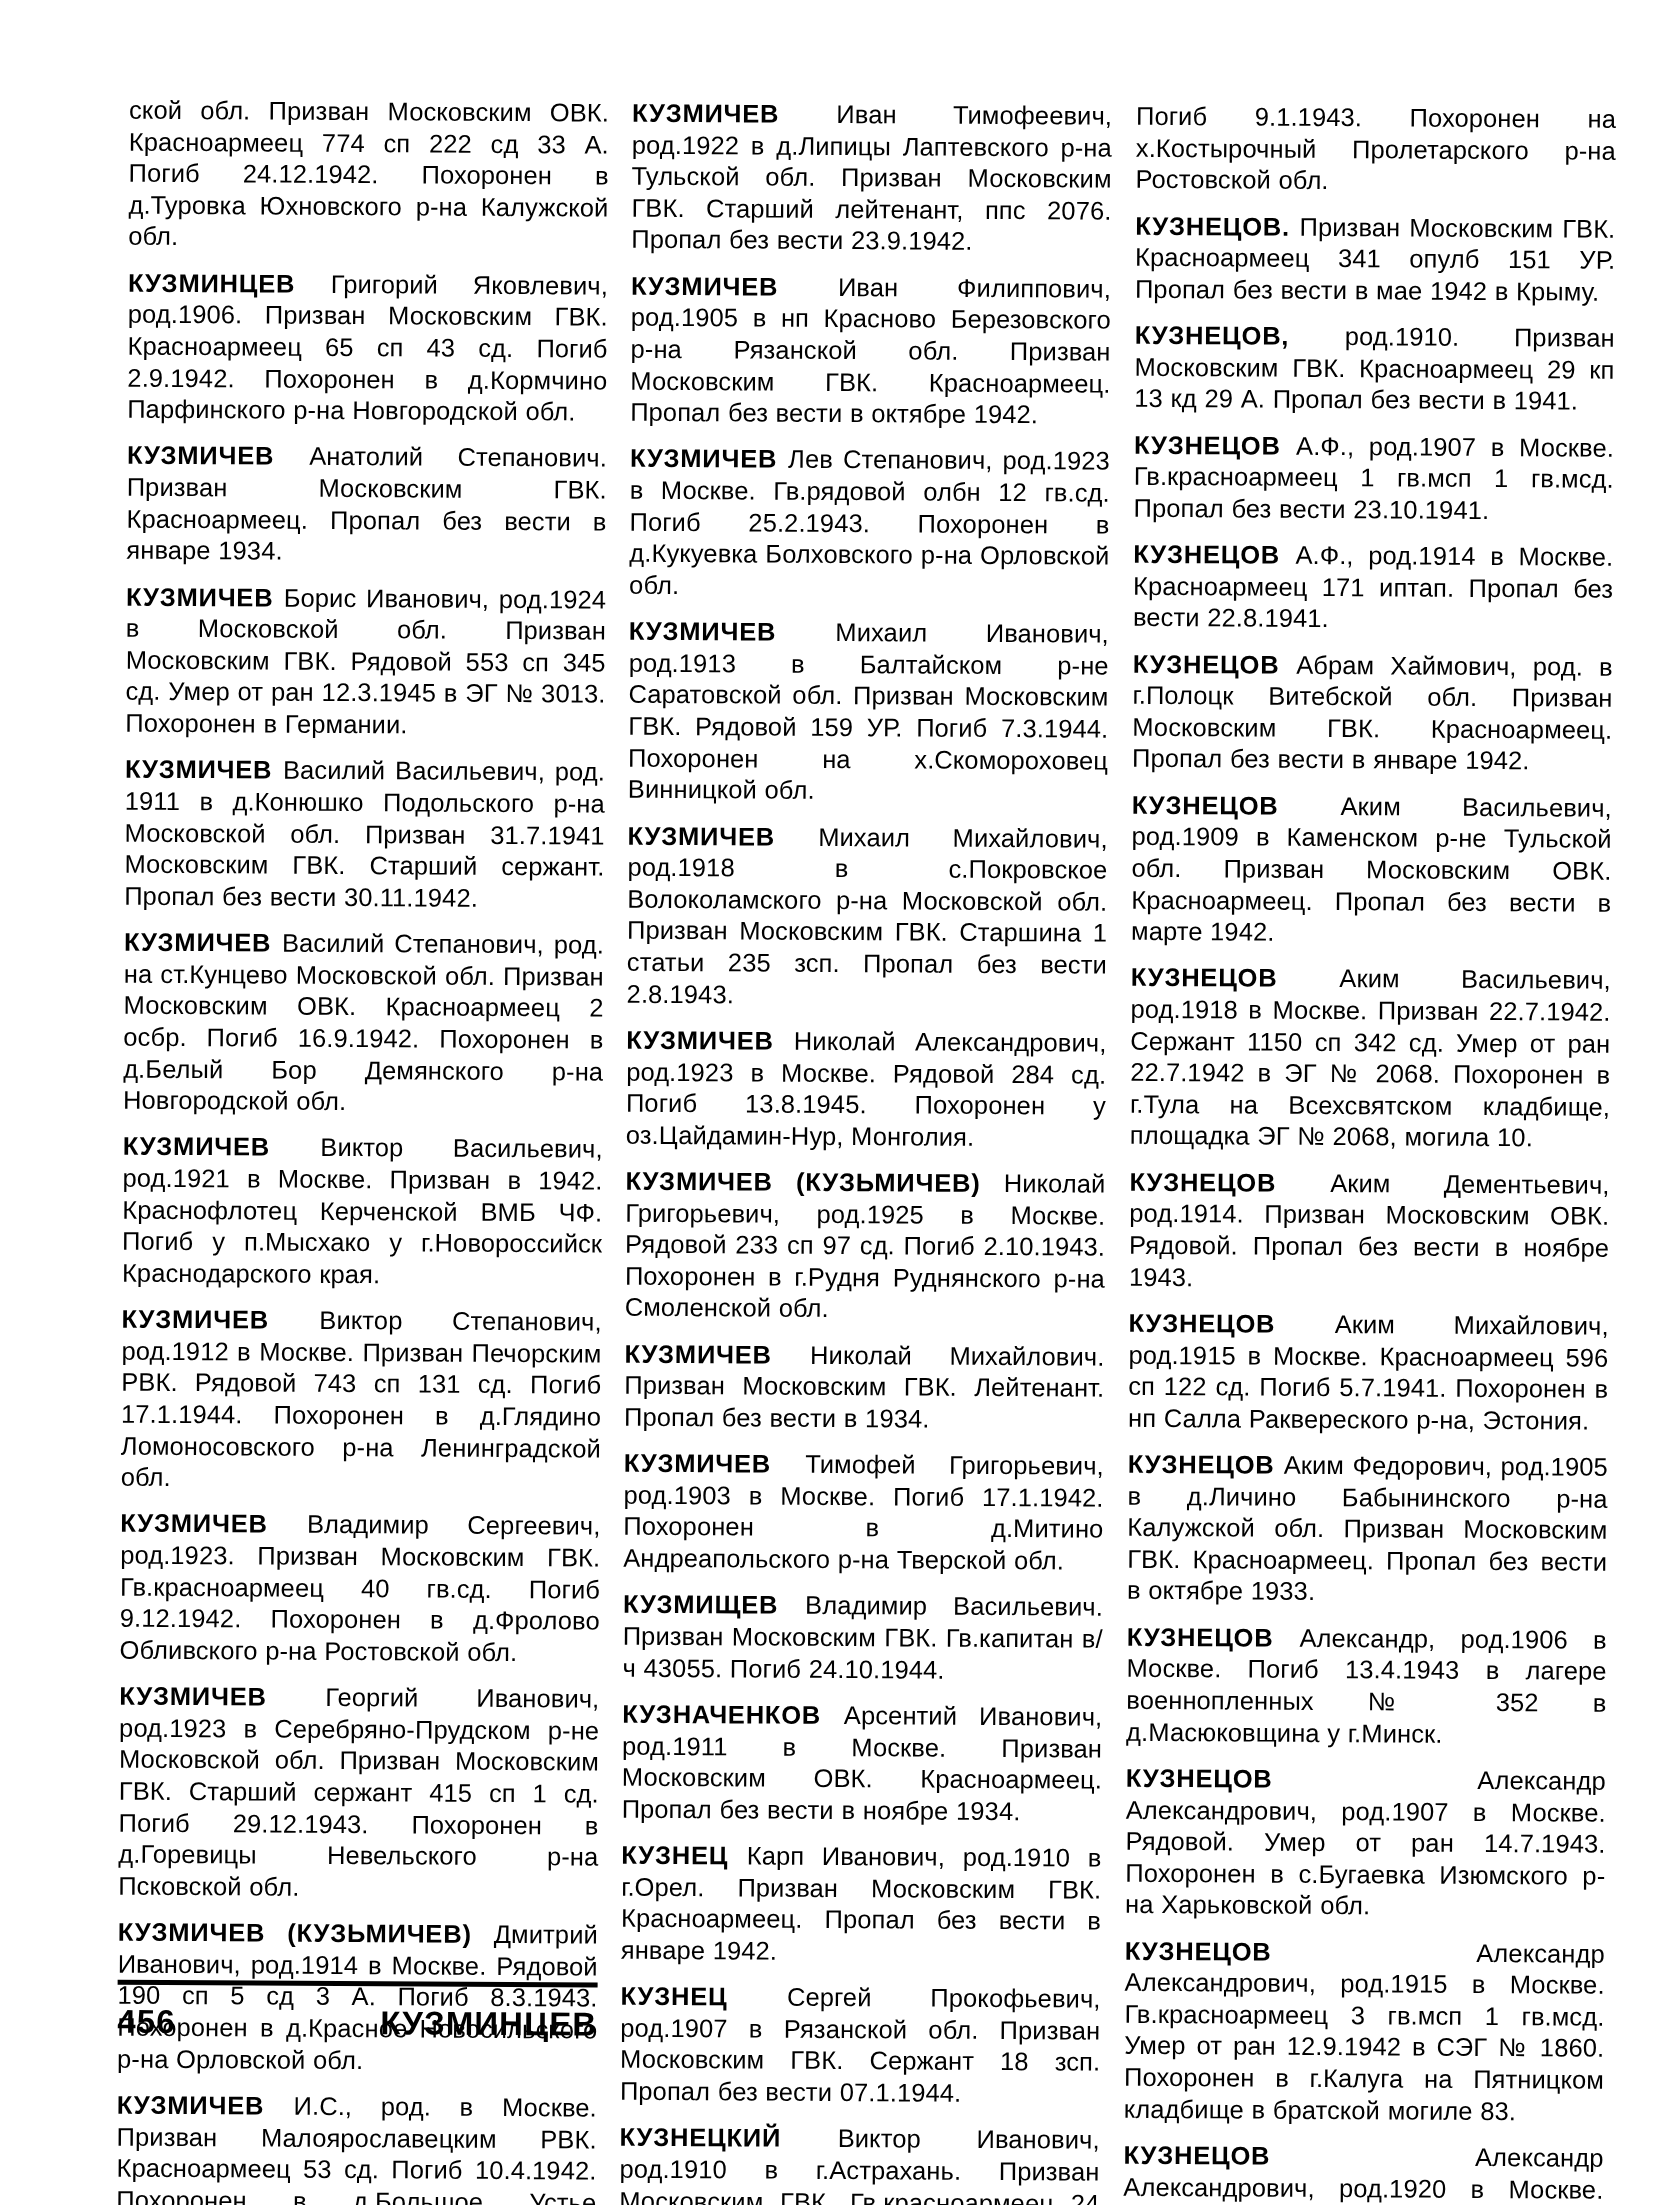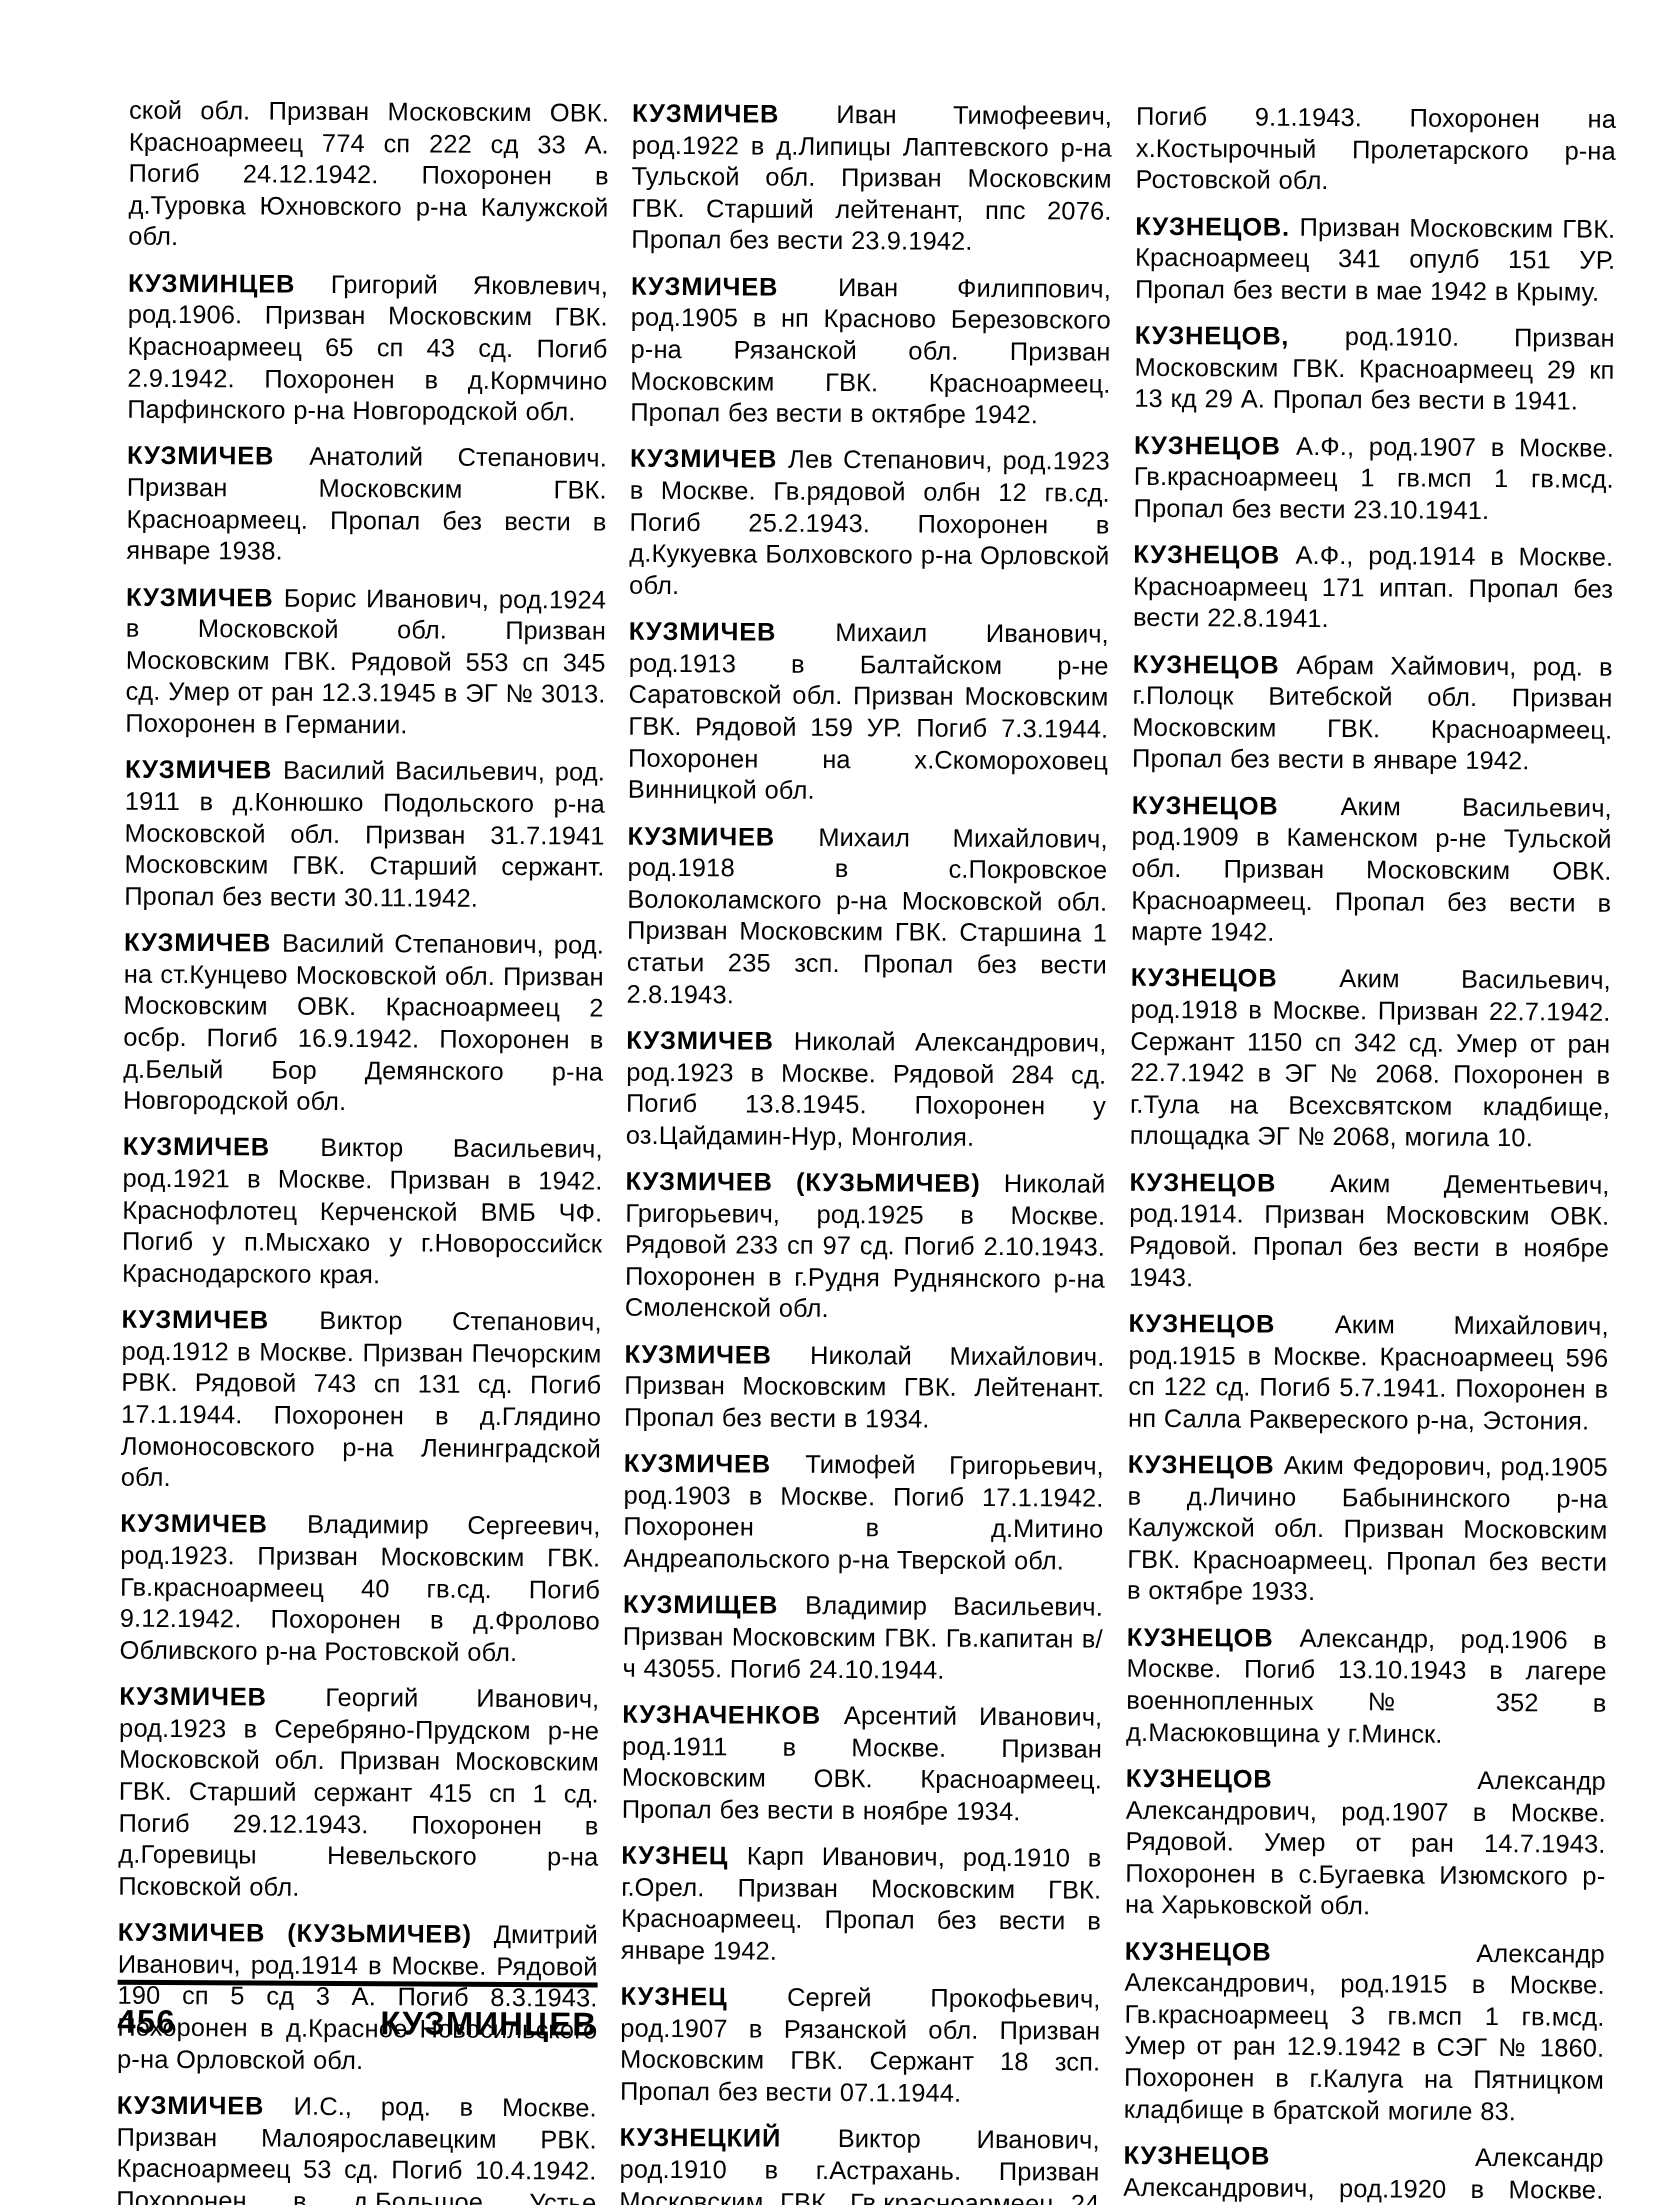--- a/index.html
+++ b/index.html
@@ -63,21 +63,21 @@
     letter-spacing: 1.1px;
   }
 </style>
 </head>
 <body>
 
 <div class="page">
   <div class="col col-1">
       <p class="entry"><span>ской обл. Призван Московским ОВК. Красноармеец 774 сп 222 сд 33 А. Погиб 24.12.1942. Похоронен в д.Туровка Юхновского р-на Калужской обл.</span></p>
       <p class="entry"><b class="surname">КУЗМИНЦЕВ </b><span>Григорий Яковлевич, род.1906. Призван Московским ГВК. Красноармеец 65 сп 43 сд. Погиб 2.9.1942. Похоронен в д.Кормчино Парфинского р-на Новгородской обл.</span></p>
-      <p class="entry"><b class="surname">КУЗМИЧЕВ </b><span>Анатолий Степанович. Призван Московским ГВК. Красноармеец. Пропал без вести в январе 1938.</span></p>
+      <p class="entry"><b class="surname">КУЗМИЧЕВ </b><span>Анатолий Степанович. Призван Московским ГВК. Красноармеец. Пропал без вести в январе 1934.</span></p>
       <p class="entry"><b class="surname">КУЗМИЧЕВ </b><span>Борис Иванович, род.1924 в Московской обл. Призван Московским ГВК. Рядовой 553 сп 345 сд. Умер от ран 12.3.1945 в ЭГ № 3013. Похоронен в Германии.</span></p>
       <p class="entry"><b class="surname">КУЗМИЧЕВ </b><span>Василий Васильевич, род. 1911 в д.Конюшко Подольского р-на Московской обл. Призван 31.7.1941 Московским ГВК. Старший сержант. Пропал без вести 30.11.1942.</span></p>
       <p class="entry"><b class="surname">КУЗМИЧЕВ </b><span>Василий Степанович, род. на ст.Кунцево Московской обл. Призван Московским ОВК. Красноармеец 2 осбр. Погиб 16.9.1942. Похоронен в д.Белый Бор Демянского р-на Новгородской обл.</span></p>
       <p class="entry"><b class="surname">КУЗМИЧЕВ </b><span>Виктор Васильевич, род.1921 в Москве. Призван в 1942. Краснофлотец Керченской ВМБ ЧФ. Погиб у п.Мысхако у г.Новороссийск Краснодарского края.</span></p>
       <p class="entry"><b class="surname">КУЗМИЧЕВ </b><span>Виктор Степанович, род.1912 в Москве. Призван Печорским РВК. Рядовой 743 сп 131 сд. Погиб 17.1.1944. Похоронен в д.Глядино Ломоносовского р-на Ленинградской обл.</span></p>
       <p class="entry"><b class="surname">КУЗМИЧЕВ </b><span>Владимир Сергеевич, род.1923. Призван Московским ГВК. Гв.красноармеец 40 гв.сд. Погиб 9.12.1942. Похоронен в д.Фролово Обливского р-на Ростовской обл.</span></p>
       <p class="entry"><b class="surname">КУЗМИЧЕВ </b><span>Георгий Иванович, род.1923 в Серебряно-Прудском р-не Московской обл. Призван Московским ГВК. Старший сержант 415 сп 1 сд. Погиб 29.12.1943. Похоронен в д.Горевицы Невельского р-на Псковской обл.</span></p>
       <p class="entry"><b class="surname">КУЗМИЧЕВ (КУЗЬМИЧЕВ) </b><span>Дмитрий Иванович, род.1914 в Москве. Рядовой 190 сп 5 сд 3 А. Погиб 8.3.1943. Похоронен в д.Красное Новосильского р-на Орловской обл.</span></p>
       <p class="entry"><b class="surname">КУЗМИЧЕВ </b><span>И.С., род. в Москве. Призван Малоярославецким РВК. Красноармеец 53 сд. Погиб 10.4.1942. Похоронен в д.Большое Устье Калужской обл.</span></p>
     </div>
@@ -102,21 +102,21 @@
       <p class="entry"><b class="surname">КУЗНЕЦОВ. </b><span>Призван Московским ГВК. Красноармеец 341 опулб 151 УР. Пропал без вести в мае 1942 в Крыму.</span></p>
       <p class="entry"><b class="surname">КУЗНЕЦОВ, </b><span>род.1910. Призван Московским ГВК. Красноармеец 29 кп 13 кд 29 А. Пропал без вести в 1941.</span></p>
       <p class="entry"><b class="surname">КУЗНЕЦОВ </b><span>А.Ф., род.1907 в Москве. Гв.красноармеец 1 гв.мсп 1 гв.мсд. Пропал без вести 23.10.1941.</span></p>
       <p class="entry"><b class="surname">КУЗНЕЦОВ </b><span>А.Ф., род.1914 в Москве. Красноармеец 171 иптап. Пропал без вести 22.8.1941.</span></p>
       <p class="entry"><b class="surname">КУЗНЕЦОВ </b><span>Абрам Хаймович, род. в г.Полоцк Витебской обл. Призван Московским ГВК. Красноармеец. Пропал без вести в январе 1942.</span></p>
       <p class="entry"><b class="surname">КУЗНЕЦОВ </b><span>Аким Васильевич, род.1909 в Каменском р-не Тульской обл. Призван Московским ОВК. Красноармеец. Пропал без вести в марте 1942.</span></p>
       <p class="entry"><b class="surname">КУЗНЕЦОВ </b><span>Аким Васильевич, род.1918 в Москве. Призван 22.7.1942. Сержант 1150 сп 342 сд. Умер от ран 22.7.1942 в ЭГ № 2068. Похоронен в г.Тула на Всехсвятском кладбище, площадка ЭГ № 2068, могила 10.</span></p>
       <p class="entry"><b class="surname">КУЗНЕЦОВ </b><span>Аким Дементьевич, род.1914. Призван Московским ОВК. Рядовой. Пропал без вести в ноябре 1943.</span></p>
       <p class="entry"><b class="surname">КУЗНЕЦОВ </b><span>Аким Михайлович, род.1915 в Москве. Красноармеец 596 сп 122 сд. Погиб 5.7.1941. Похоронен в нп Салла Раквереского р-на, Эстония.</span></p>
       <p class="entry"><b class="surname">КУЗНЕЦОВ </b><span>Аким Федорович, род.1905 в д.Личино Бабынинского р-на Калужской обл. Призван Московским ГВК. Красноармеец. Пропал без вести в октябре 1933.</span></p>
-      <p class="entry"><b class="surname">КУЗНЕЦОВ </b><span>Александр, род.1906 в Москве. Погиб 13.10.1943 в лагере военнопленных № 352 в д.Масюковщина у г.Минск.</span></p>
+      <p class="entry"><b class="surname">КУЗНЕЦОВ </b><span>Александр, род.1906 в Москве. Погиб 13.4.1943 в лагере военнопленных № 352 в д.Масюковщина у г.Минск.</span></p>
       <p class="entry"><b class="surname">КУЗНЕЦОВ </b><span>Александр Александрович, род.1907 в Москве. Рядовой. Умер от ран 14.7.1943. Похоронен в с.Бугаевка Изюмского р-на Харьковской обл.</span></p>
       <p class="entry"><b class="surname">КУЗНЕЦОВ </b><span>Александр Александрович, род.1915 в Москве. Гв.красноармеец 3 гв.мсп 1 гв.мсд. Умер от ран 12.9.1942 в СЭГ № 1860. Похоронен в г.Калуга на Пятницком кладбище в братской могиле 83.</span></p>
       <p class="entry"><b class="surname">КУЗНЕЦОВ </b><span>Александр Александрович, род.1920 в Москве. Краснофлотец. Погиб 25.8.1942.</span></p>
     </div>
 
   <div class="footer-rule"></div>
 
   <div class="page-footer">
     <span>456</span>
     <span>КУЗМИНЦЕВ</span>

